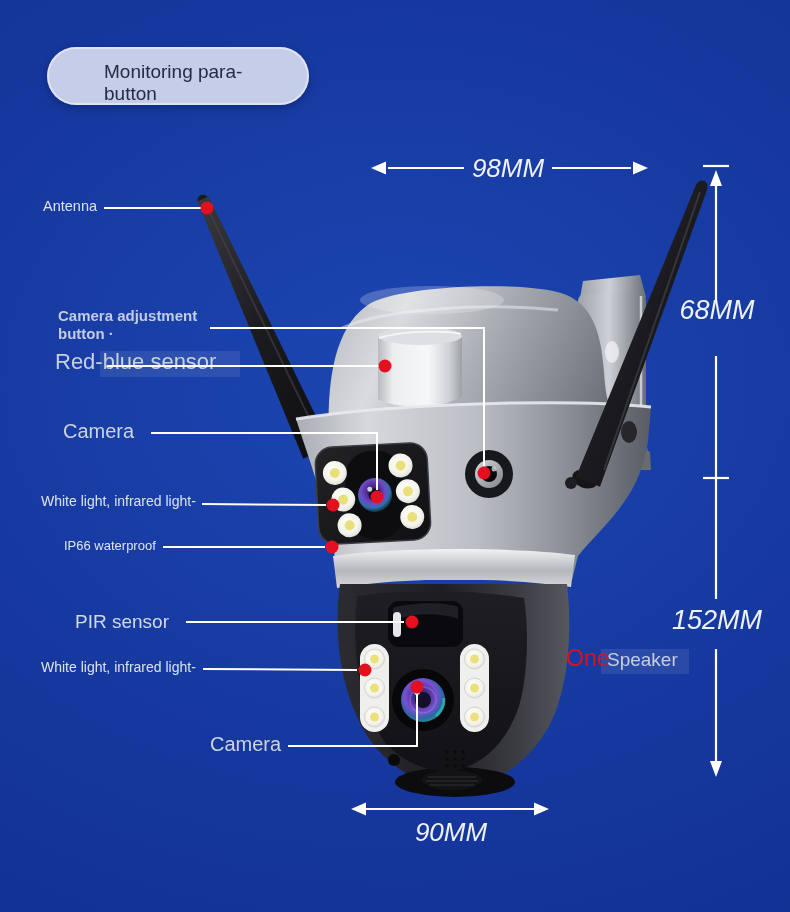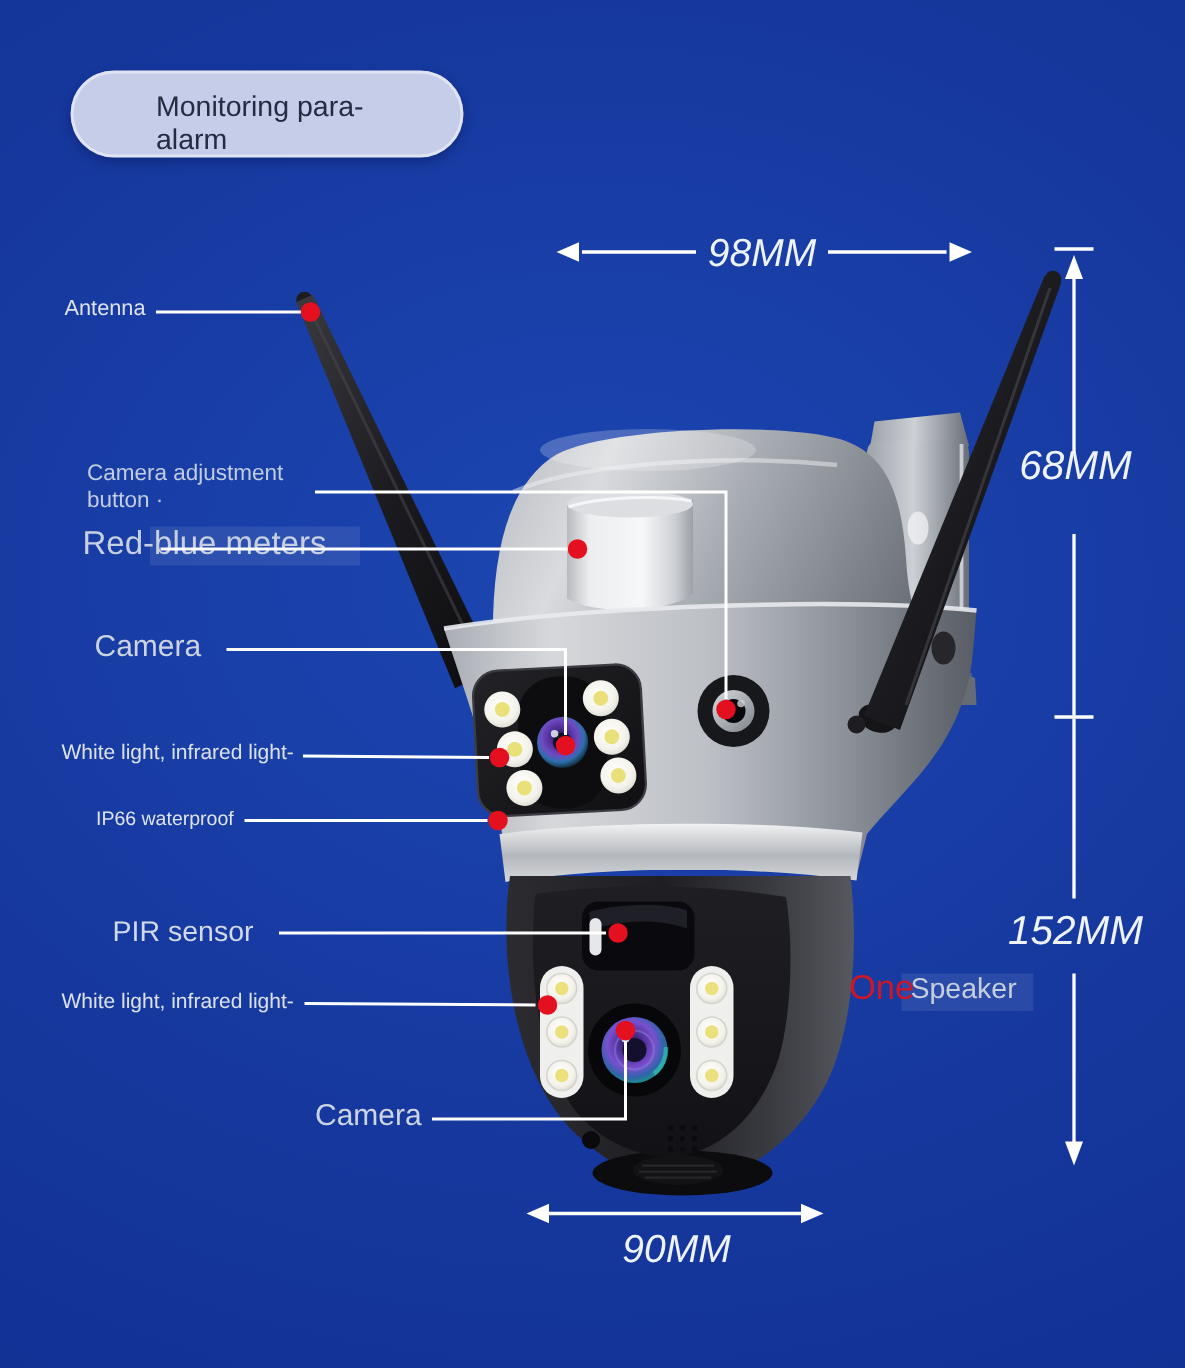--- a/index.html
+++ b/index.html
@@ -16,21 +16,21 @@
   .lbl{position:absolute;color:#d6ddea;white-space:nowrap;}
   .badge{
     position:absolute;left:47px;top:47px;width:262px;height:58px;box-sizing:border-box;
     background:#c5cde9;border-radius:29px;padding:14px 0 0 57px;
     font-size:19px;line-height:22px;color:#232c40;
     box-shadow:inset 0 0 0 2px rgba(255,255,255,0.45), 0 3px 8px rgba(0,10,50,0.3);
   }
   .badge span{display:block;}
   .lbl-antenna{left:43px;top:198px;font-size:14.5px;color:#dde3ee;}
   .lbl-camadj{left:58px;top:307px;font-size:15px;line-height:18px;color:#c2cce2;}
-  .lbl-camadj span{display:block;}
+  .lbl-camadj span{display:block;font-weight:bold;}
   .lbl-redblue{left:55px;top:349px;font-size:22px;color:#c7d0e0;}
   .lbl-camera-top{left:63px;top:420px;font-size:20px;color:#ccd4e2;}
   .lbl-whitelight-top{left:41px;top:493px;font-size:14px;color:#dbe2ee;}
   .lbl-ip66{left:64px;top:538px;font-size:13px;color:#dee4f0;}
   .lbl-pir{left:75px;top:611px;font-size:19px;color:#d2d9e7;}
   .lbl-whitelight-bottom{left:41px;top:659px;font-size:14px;color:#dbe2ee;}
   .lbl-camera-bottom{left:210px;top:733px;font-size:20px;color:#ccd4e2;}
   .lbl-one{left:566px;top:645px;font-size:23px;color:#cf1626;z-index:4;}
   .lbl-speaker{left:607px;top:649px;font-size:19px;color:#c6cedd;}
   .dim{position:absolute;color:#eef2f9;text-align:center;font-style:italic;}
@@ -254,31 +254,31 @@
       <path d="M700,192 L604,470" stroke="#4a4a50" stroke-width="2" opacity="0.55" fill="none"></path>
     </g>
   </svg>
 
   <div class="txt-layer">
     <div class="patch patch-redblue"></div>
     <div class="patch patch-speaker"></div>
 
     <div class="badge">
       <span>Monitoring para-</span>
-      <span>alarm</span>
+      <span>button</span>
     </div>
 
     <div class="lbl lbl-antenna">Antenna</div>
 
     <div class="lbl lbl-camadj">
       <span>Camera adjustment</span>
       <span>button ·</span>
     </div>
 
-    <div class="lbl lbl-redblue">Red-blue meters</div>
+    <div class="lbl lbl-redblue">Red-blue sensor</div>
     <div class="lbl lbl-camera-top">Camera</div>
     <div class="lbl lbl-whitelight-top">White light, infrared light-</div>
     <div class="lbl lbl-ip66">IP66 waterproof</div>
     <div class="lbl lbl-pir">PIR sensor</div>
     <div class="lbl lbl-whitelight-bottom">White light, infrared light-</div>
     <div class="lbl lbl-camera-bottom">Camera</div>
     <div class="lbl lbl-speaker">Speaker</div>
     <div class="lbl lbl-one">One</div>
 
     <div class="dim dim-98">98MM</div>

